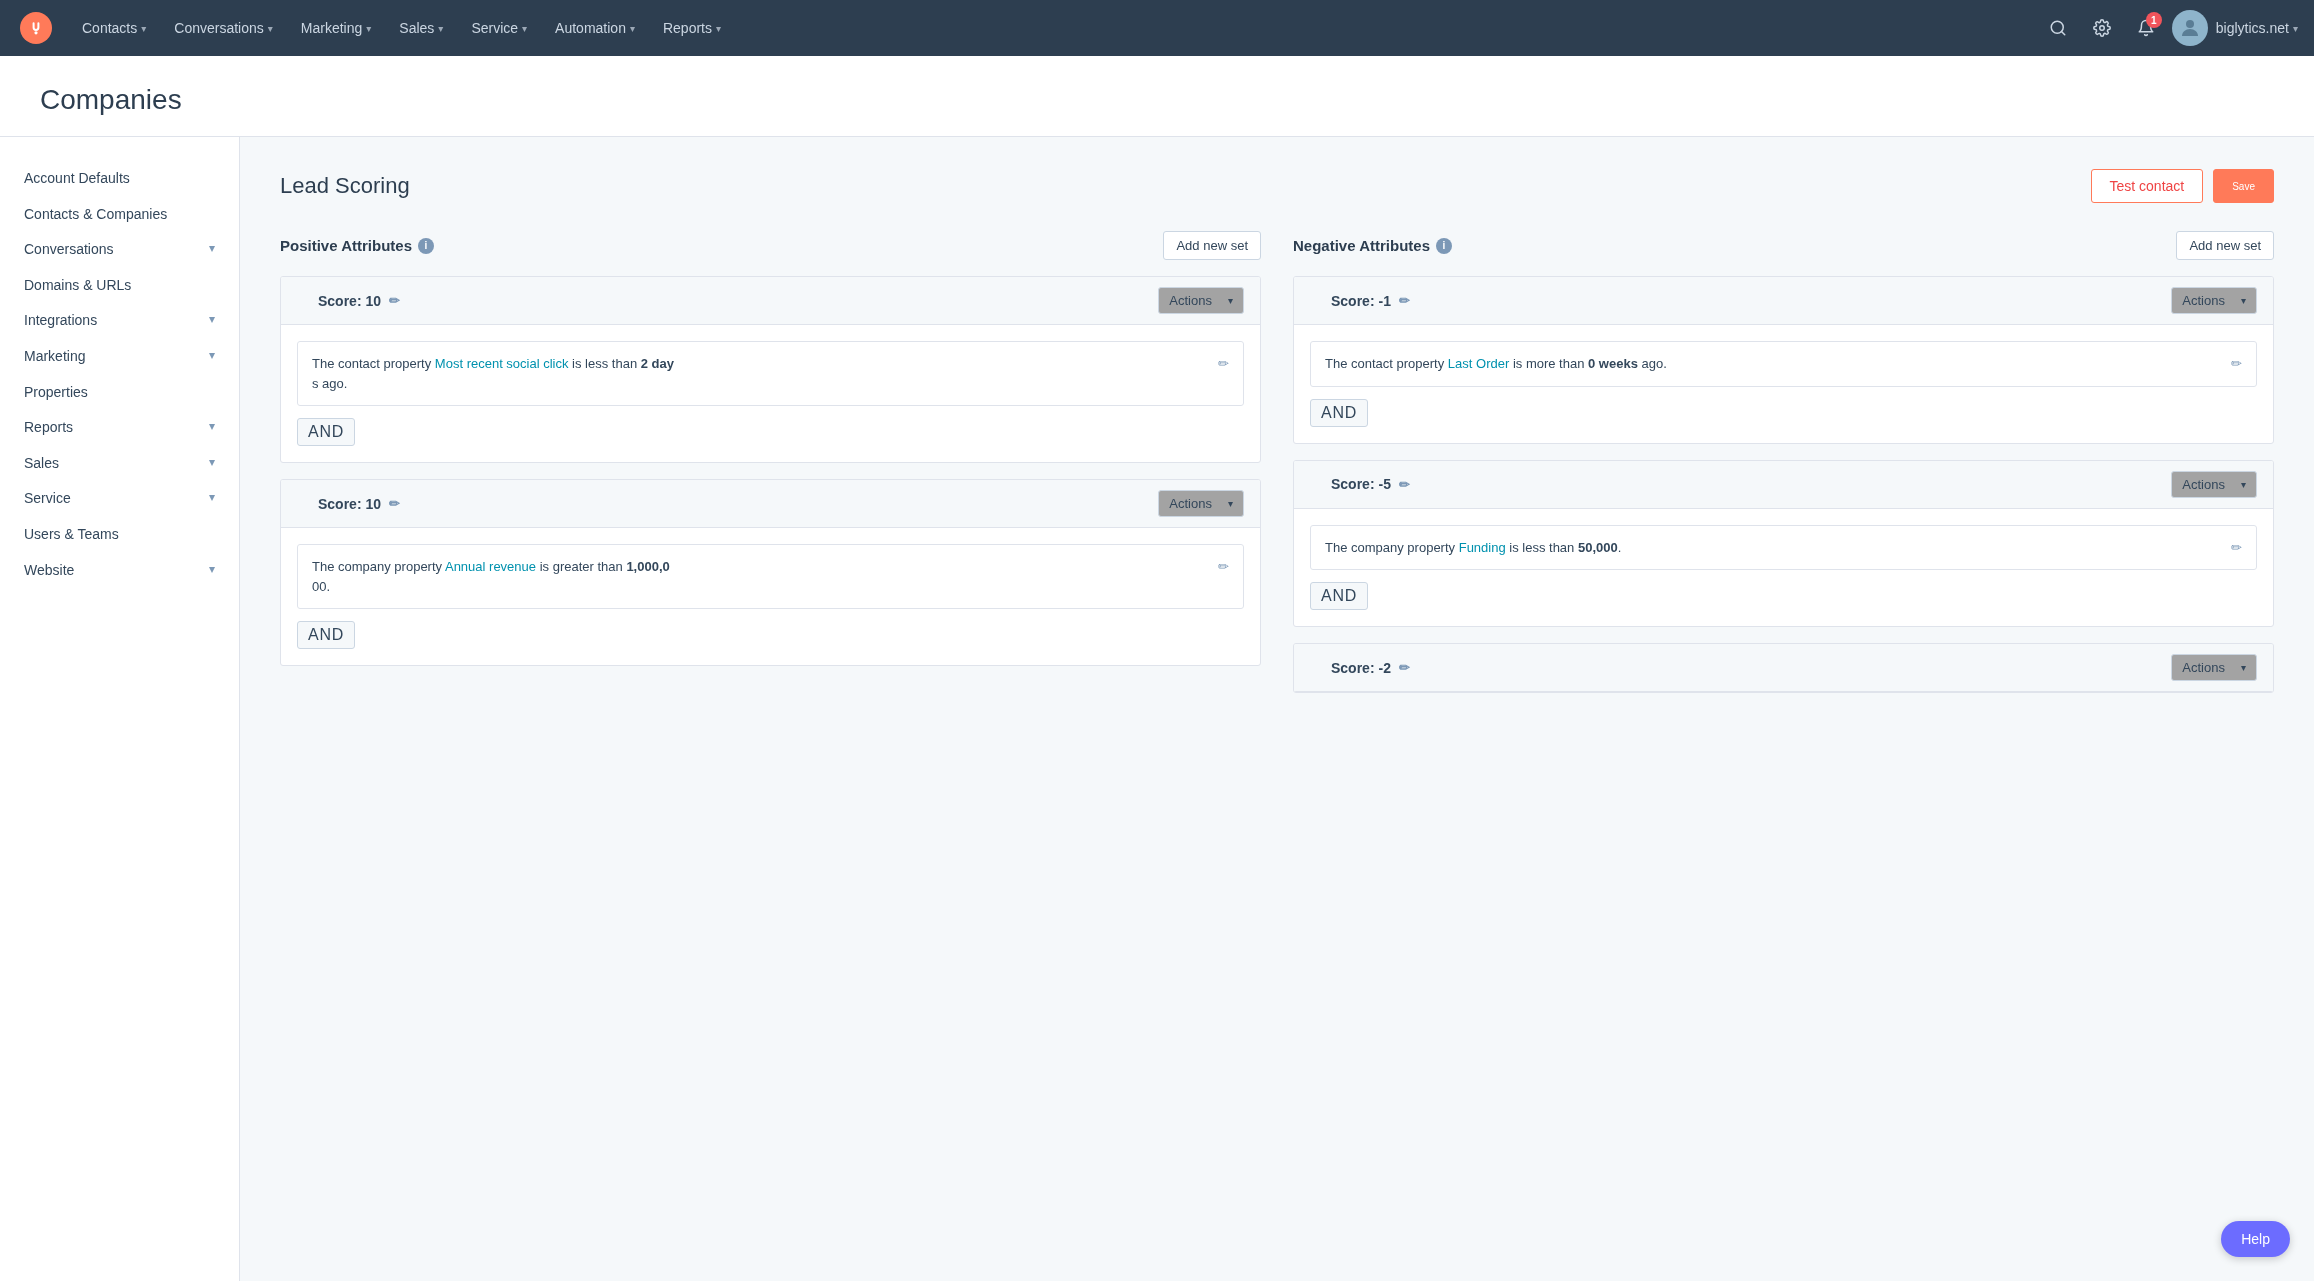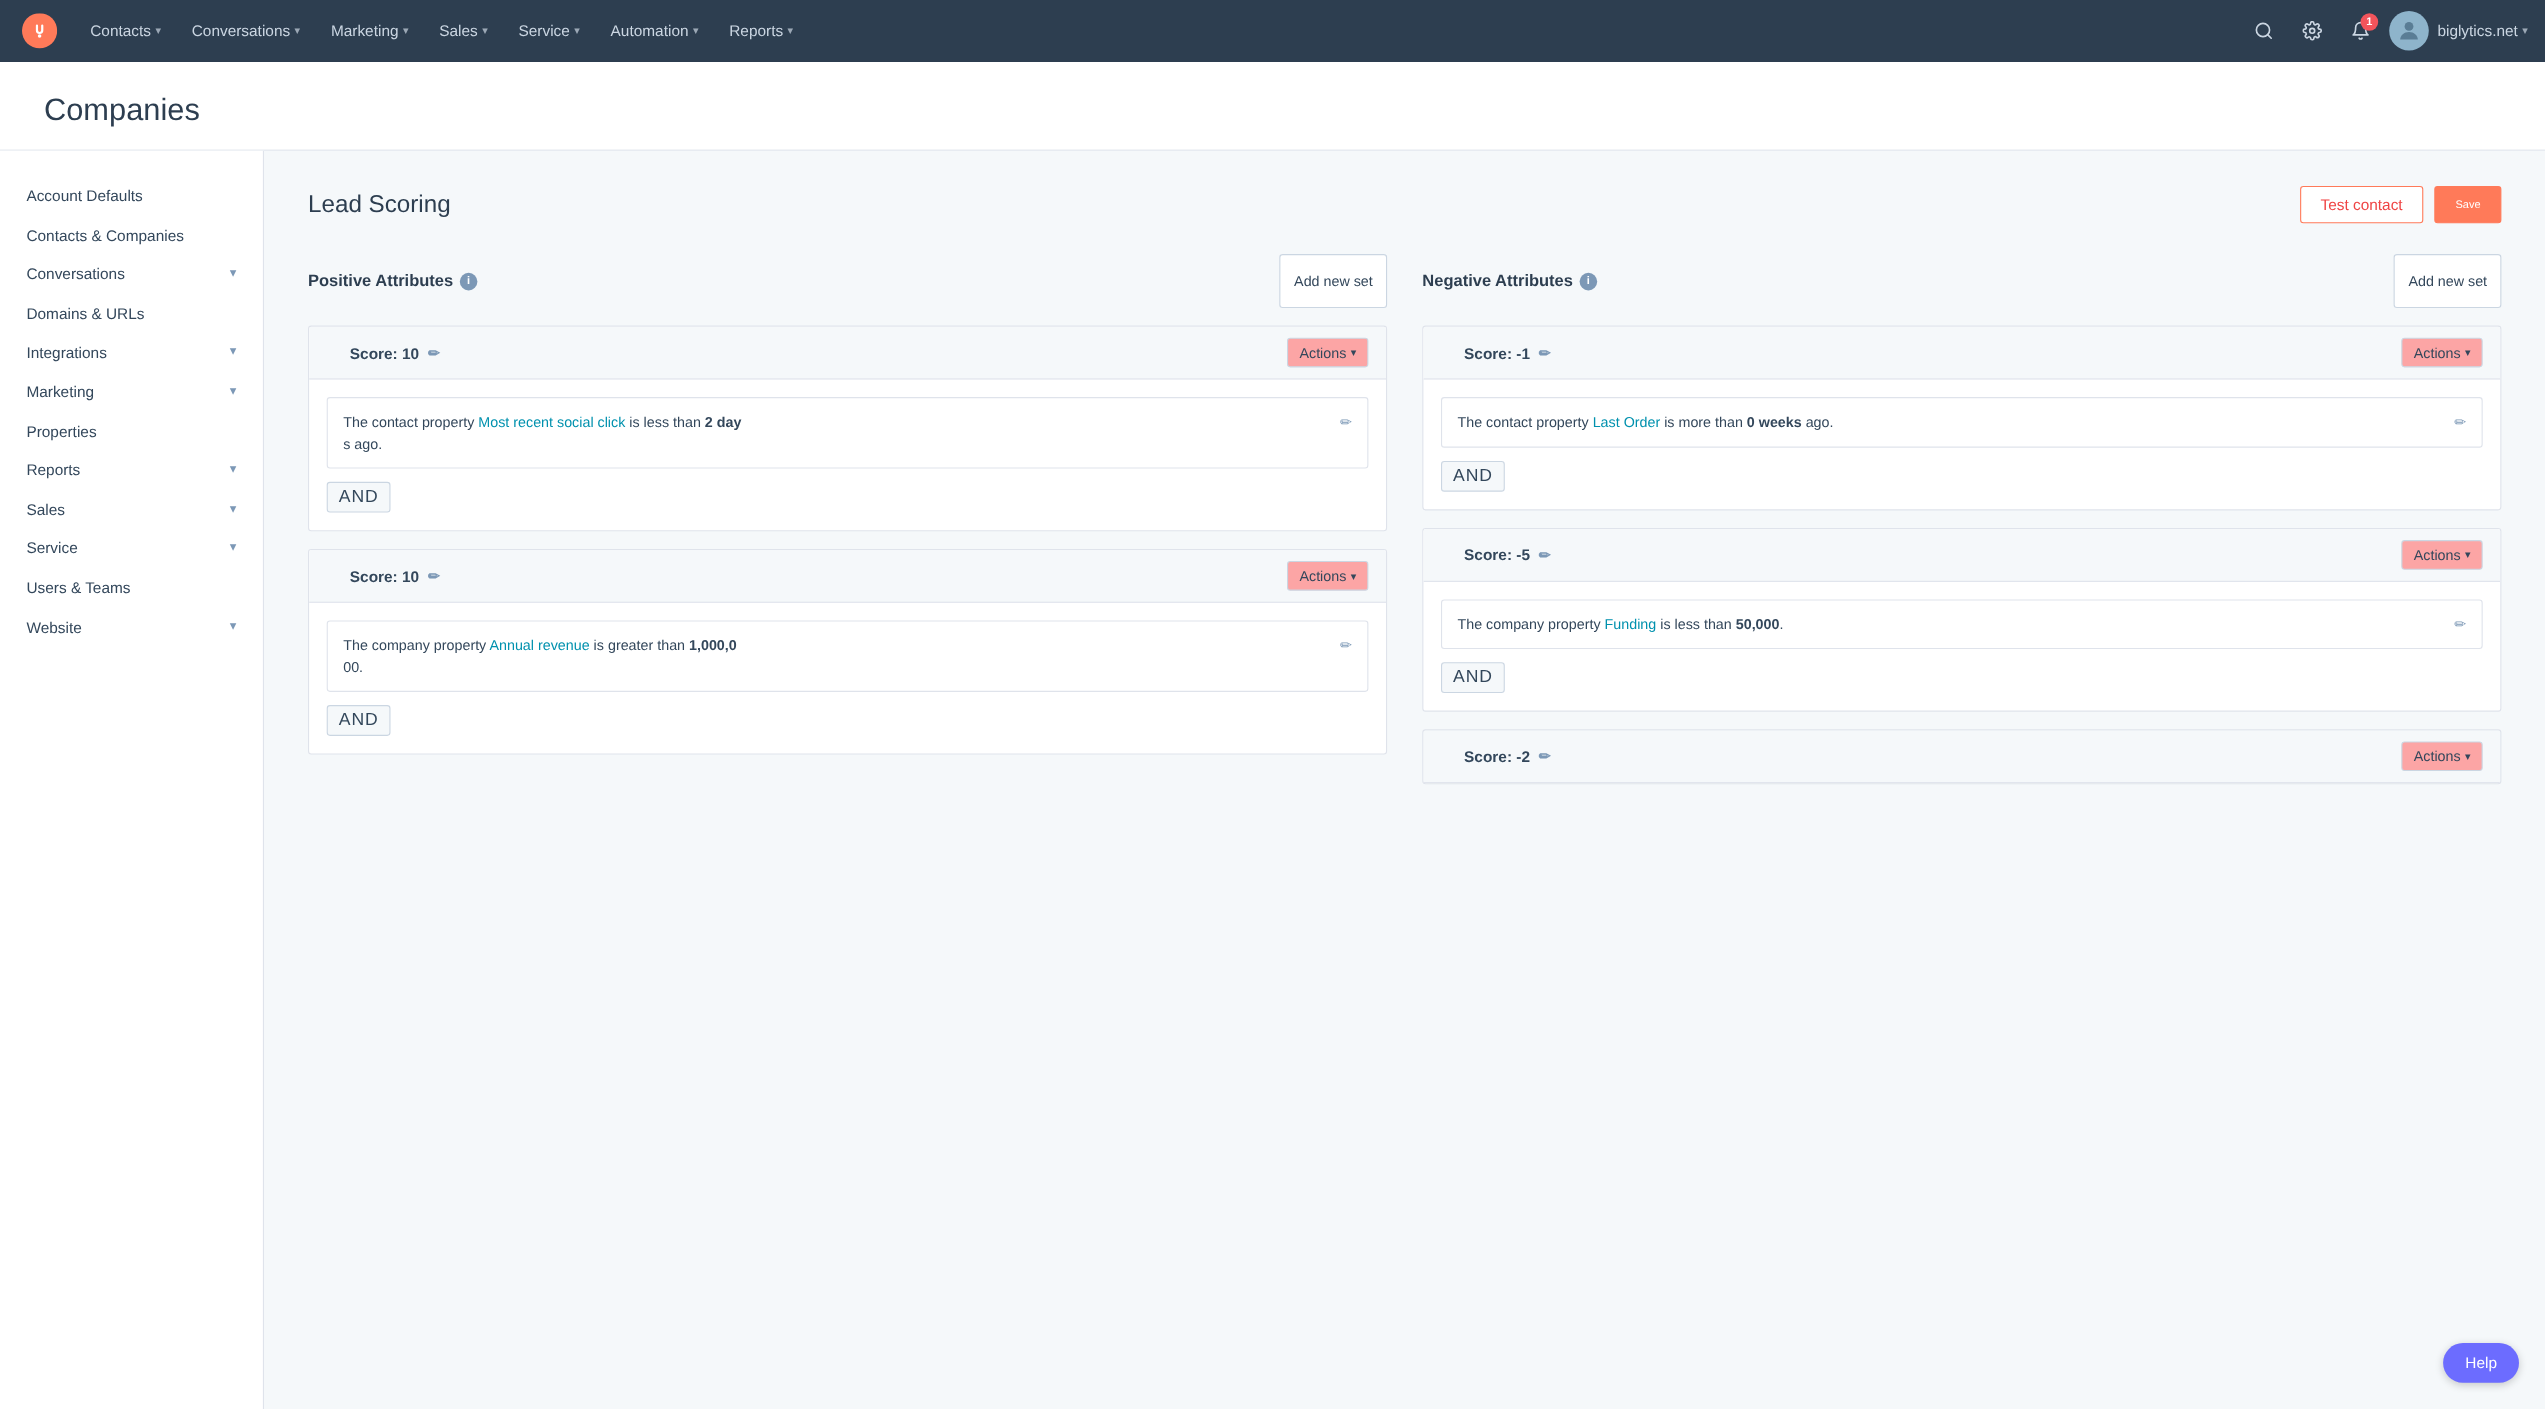--- a/index.html
+++ b/index.html
@@ -203,21 +203,21 @@
       font-size: 10px;
       display: flex; align-items: center; justify-content: center;
       font-weight: 700;
       cursor: pointer;
       flex-shrink: 0;
     }
     .btn-add-set {
       border: 1px solid #cbd6e2;
       background: #fff;
       color: #33475b;
-      padding: 16px 12px;
+      padding: 6px 12px;
       border-radius: 3px;
       font-size: 13px;
       cursor: pointer;
     }
 
     
     .score-card {
       background: #fff;
       border: 1px solid #dfe3eb;
       border-radius: 3px;
@@ -241,29 +241,29 @@
       color: #33475b;
       margin-left: 21px;
     }
     .edit-icon {
       color: #7c98b6;
       font-size: 13px;
       cursor: pointer;
     }
     .btn-actions {
       border: 1px solid #cbd6e2;
-      background: #fca5a5;
+      background: #a3a3a3;
       color: #33475b;
       padding: 5px 10px;
       border-radius: 3px;
       font-size: 13px;
       cursor: pointer;
       display: flex;
       align-items: center;
-      gap: 4px;
+      gap: 16px;
     }
     .score-card-body {
       padding: 16px;
     }
     .condition-box {
       background: #fff;
       border: 1px solid #dfe3eb;
       border-radius: 3px;
       padding: 12px 14px;
       margin-bottom: 12px;

